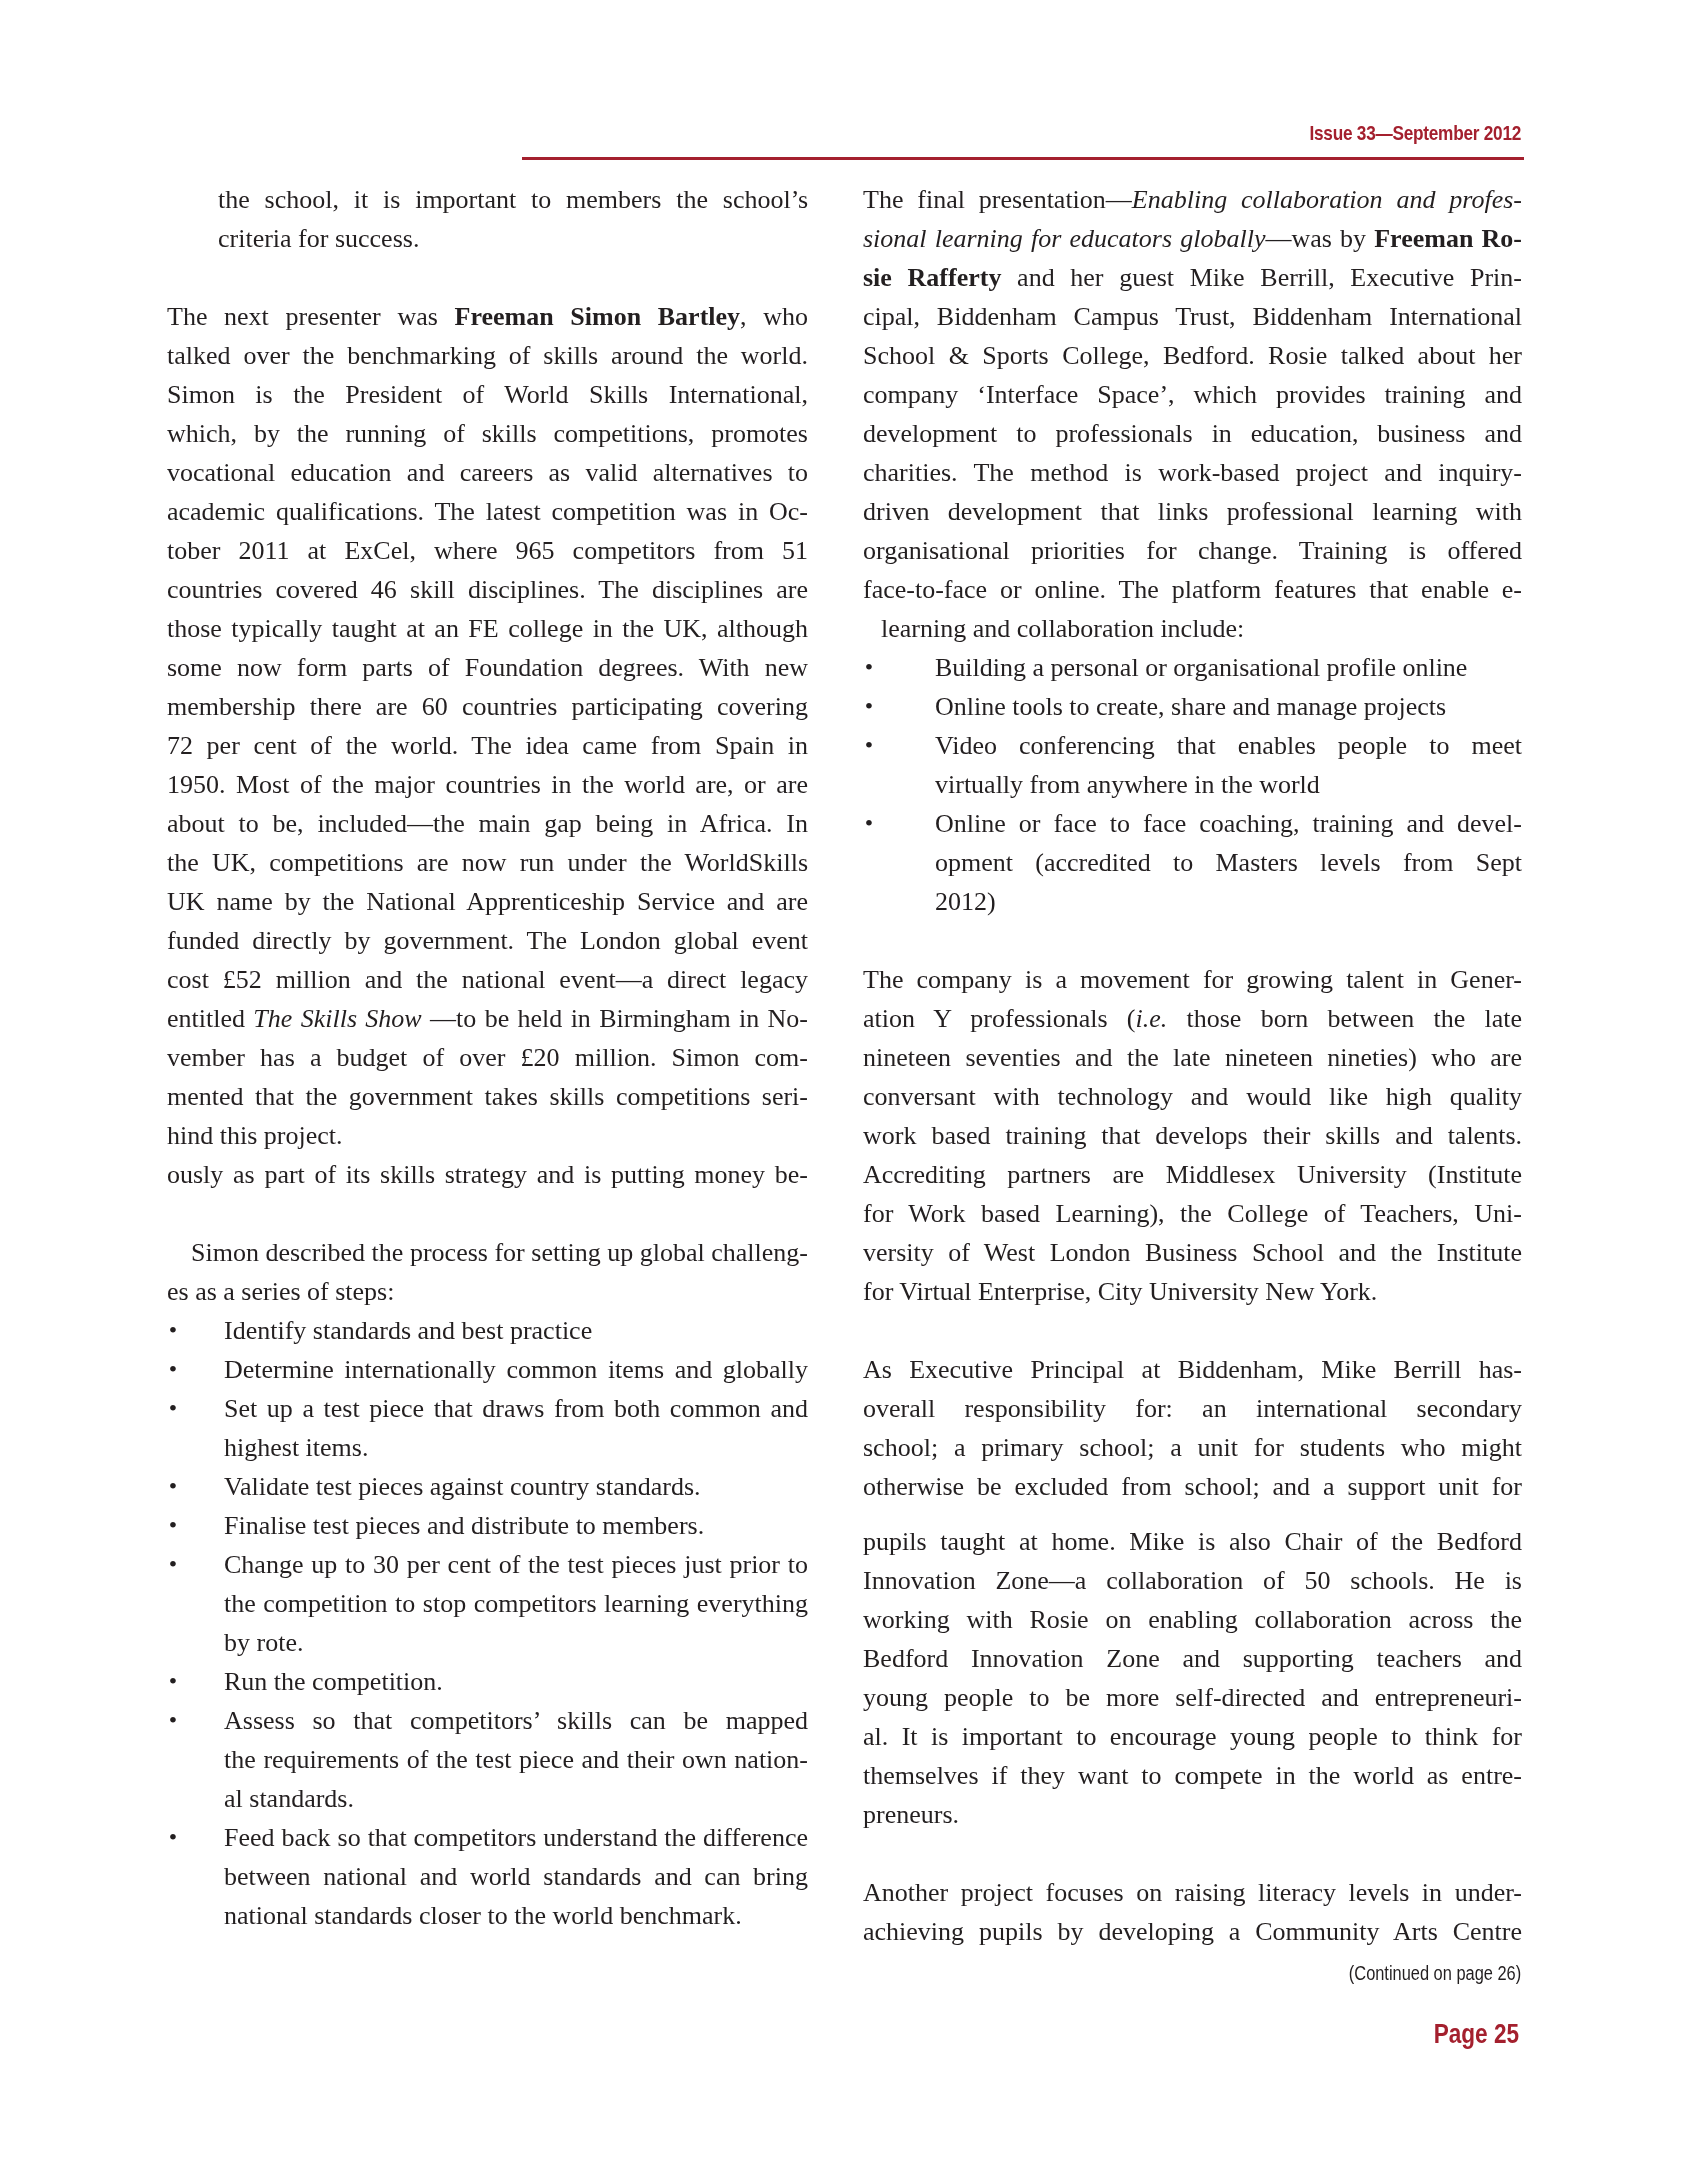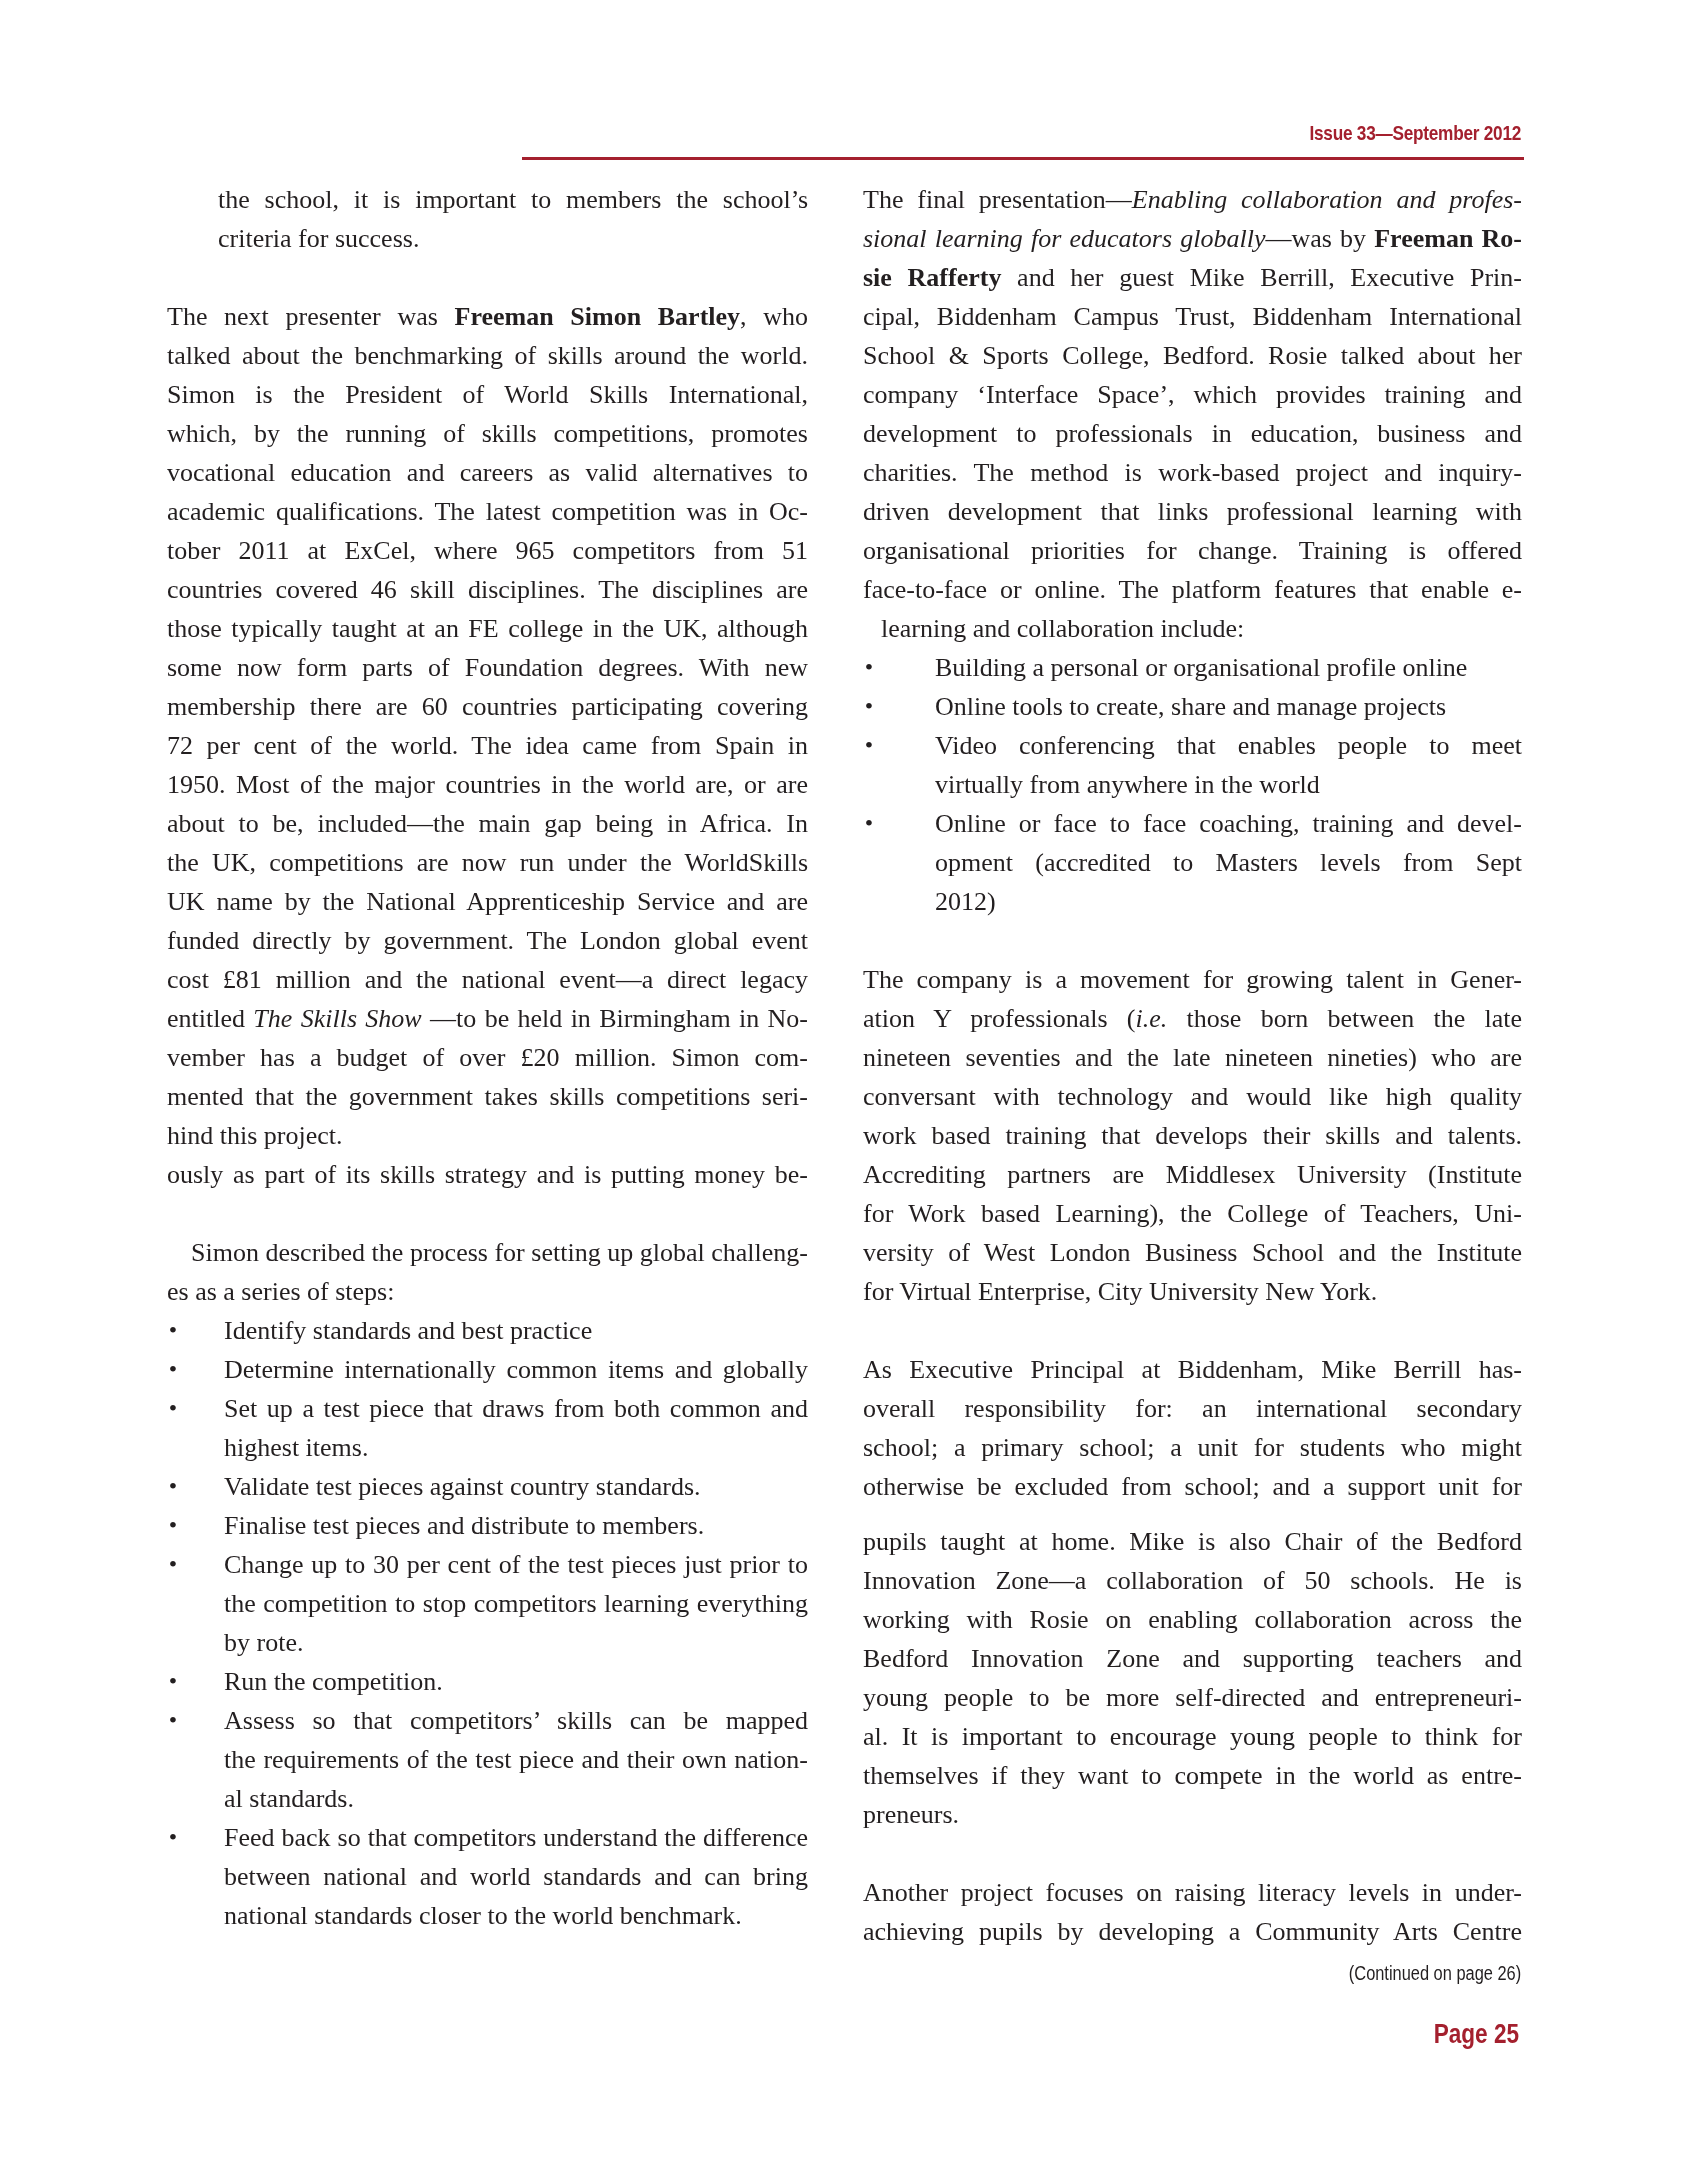--- a/index.html
+++ b/index.html
@@ -30,37 +30,37 @@
 
 <div class="header-title">Issue 33—September 2012</div>
 <div class="header-rule"></div>
 
 <div class="col col-left">
   <div class="ln indent" style="white-space: normal; overflow: hidden;">the school, it is important to members the school’s</div>
   <div class="ln indent last" style="white-space: normal; overflow: hidden;">criteria for success.</div>
   <div class="gap"></div>
 
   <div class="ln" style="white-space: normal; overflow: hidden;"><span>The next presenter was </span><b>Freeman Simon Bartley</b><span>, who</span></div>
-  <div class="ln" style="white-space: normal; overflow: hidden;">talked about the benchmarking of skills around the world.</div>
+  <div class="ln" style="white-space: normal; overflow: hidden;">talked over the benchmarking of skills around the world.</div>
   <div class="ln" style="white-space: normal; overflow: hidden;">Simon is the President of World Skills International,</div>
   <div class="ln" style="white-space: normal; overflow: hidden;">which, by the running of skills competitions, promotes</div>
   <div class="ln" style="white-space: normal; overflow: hidden;">vocational education and careers as valid alternatives to</div>
   <div class="ln" style="white-space: normal; overflow: hidden;">academic qualifications. The latest competition was in Oc-</div>
   <div class="ln" style="white-space: normal; overflow: hidden;">tober 2011 at ExCel, where 965 competitors from 51</div>
   <div class="ln" style="white-space: normal; overflow: hidden;">countries covered 46 skill disciplines. The disciplines are</div>
   <div class="ln" style="white-space: normal; overflow: hidden;">those typically taught at an FE college in the UK, although</div>
   <div class="ln" style="white-space: normal; overflow: hidden;">some now form parts of Foundation degrees. With new</div>
   <div class="ln" style="white-space: normal; overflow: hidden;">membership there are 60 countries participating covering</div>
   <div class="ln" style="white-space: normal; overflow: hidden;">72 per cent of the world. The idea came from Spain in</div>
   <div class="ln" style="white-space: normal; overflow: hidden;">1950. Most of the major countries in the world are, or are</div>
   <div class="ln" style="white-space: normal; overflow: hidden;">about to be, included—the main gap being in Africa. In</div>
   <div class="ln" style="white-space: normal; overflow: hidden;">the UK, competitions are now run under the WorldSkills</div>
   <div class="ln" style="white-space: normal; overflow: hidden;">UK name by the National Apprenticeship Service and are</div>
   <div class="ln" style="white-space: normal; overflow: hidden;">funded directly by government. The London global event</div>
-  <div class="ln" style="white-space: normal; overflow: hidden;">cost £81 million and the national event—a direct legacy</div>
+  <div class="ln" style="white-space: normal; overflow: hidden;">cost £52 million and the national event—a direct legacy</div>
   <div class="ln" style="white-space: normal; overflow: hidden;"><span>entitled </span><i>The Skills Show</i><span> —to be held in Birmingham in No-</span></div>
   <div class="ln" style="white-space: normal; overflow: hidden;">vember has a budget of over £20 million. Simon com-</div>
   <div class="ln" style="white-space: normal; overflow: hidden;">mented that the government takes skills competitions seri-</div>
   <div class="ln last" style="white-space: normal; overflow: hidden;">hind this project.</div>
   <div class="ln" style="white-space: normal; overflow: hidden;">ously as part of its skills strategy and is putting money be-</div>
   <div class="gap"></div>
 
   <div class="ln" style="white-space: normal; overflow: hidden; margin-left: 24px;">Simon described the process for setting up global challeng-</div>
   <div class="ln last" style="white-space: normal; overflow: hidden;">es as a series of steps:</div>
 

